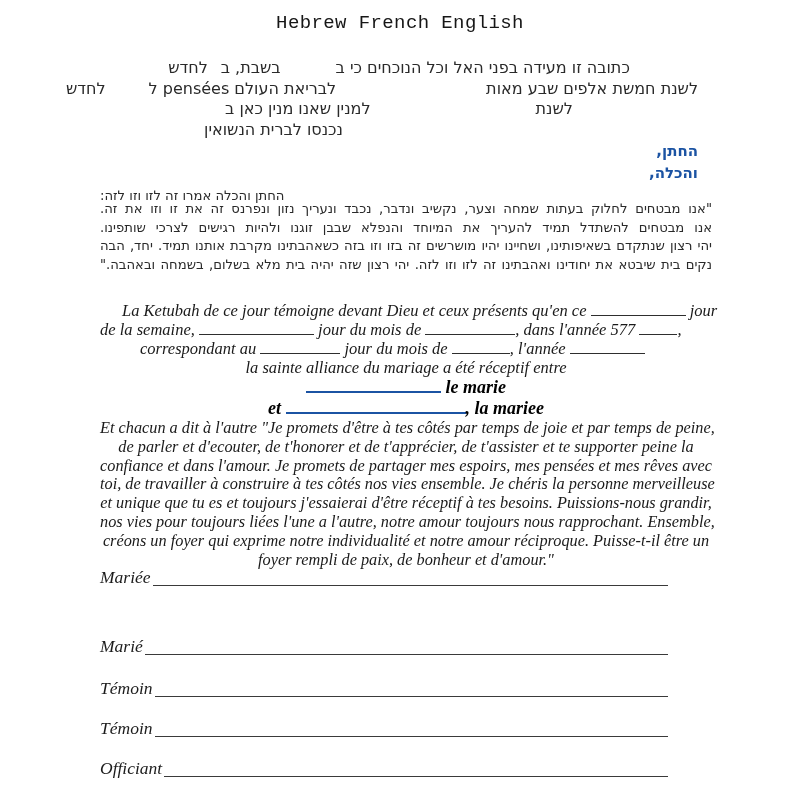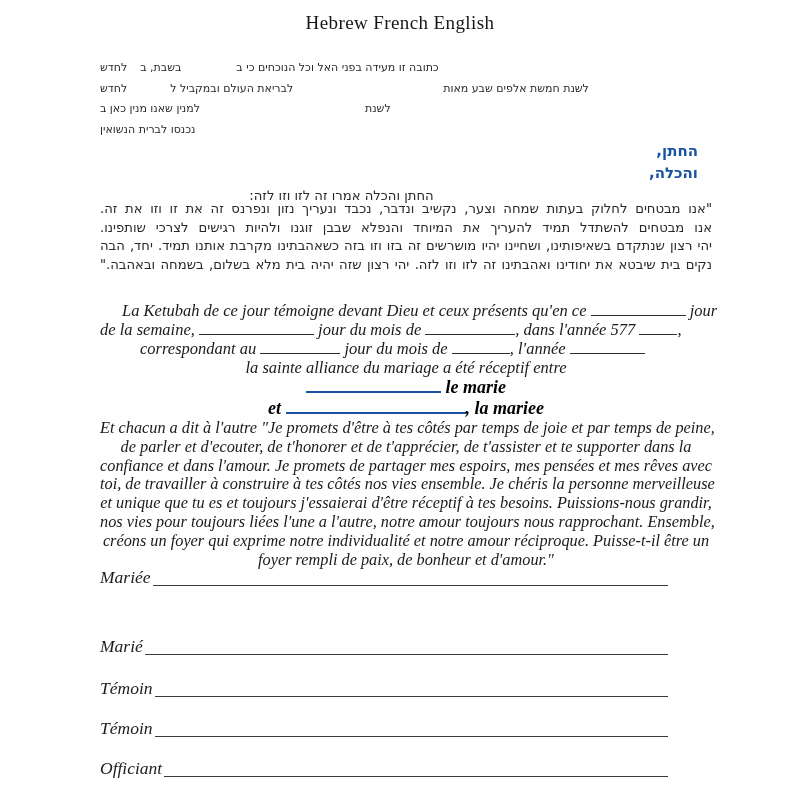--- a/index.html
+++ b/index.html
@@ -5,32 +5,32 @@
   html,body{margin:0;padding:0;}
   body{
     width:800px;height:800px;background:#ffffff;position:relative;
     font-family:"Liberation Sans", sans-serif;color:#1f1f1f;overflow:hidden;
   }
   .abs{position:absolute;}
   
   .doc-title{
     top:12px;left:0;width:800px;text-align:center;
     font-size:19px;letter-spacing:.4px;color:#161616;
-    font-family:Liberation Serif, serif;
+    font-family:Liberation Mono, monospace;
   }
   
   .heb{font-family:"DejaVu Sans", sans-serif;direction:rtl;unicode-bidi:isolate;}
   .heb-header{top:58px;left:100px;width:598px;}
-  .heb-line{height:20.5px;line-height:20.5px;font-size:11px;text-align:left;white-space:nowrap;color:#2a2a2a;}
+  .heb-line{height:20.5px;line-height:20.5px;font-size:16px;text-align:center;white-space:nowrap;color:#2a2a2a;}
   .sp{display:inline-block;height:1px;}
   .sp55{width:55px}.sp13{width:13px}.sp150{width:150px}.sp43{width:43px}.sp165{width:165px}
   .heb-blue{height:22px;line-height:22px;font-size:15px;font-weight:700;color:#1b53a3;text-align:right;padding-left:158px;}
   .pad-r251{padding-right:251px;}
   .pad-r115{padding-right:115px;}
-  .heb-intro{height:17px;line-height:17px;font-size:13.2px;text-align:center;margin-top:3px;color:#2a2a2a;}
+  .heb-intro{height:17px;line-height:17px;font-size:13.2px;text-align:left;margin-top:3px;color:#2a2a2a;}
   .heb-vows{top:200px;left:100px;width:612px;}
   .heb-just{
     direction:rtl;text-align:justify;text-align-last:justify;
     font-size:13.2px;line-height:18.5px;height:18.5px;white-space:nowrap;color:#2a2a2a;
     font-family:"DejaVu Sans", sans-serif;
   }
   
   .fr{font-family:"Liberation Serif", serif;font-style:italic;color:#1a1a1a;}
   .fr-block{top:301px;left:100px;width:612px;}
   .fr-line{height:19px;line-height:19px;font-size:16.5px;white-space:nowrap;}
@@ -54,21 +54,21 @@
 </head>
 <body>
 
 <div class="abs doc-title">Hebrew French English</div>
 
 <div class="abs heb-header">
   <div class="heb heb-line">
     <span>כתובה זו מעידה בפני האל וכל הנוכחים כי ב</span><span class="sp sp55"></span><span>בשבת, ב</span><span class="sp sp13"></span><span>לחדש</span>
   </div>
   <div class="heb heb-line">
-    <span>לשנת חמשת אלפים שבע מאות</span><span class="sp sp150"></span><span>לבריאת העולם ובמקביל ל</span><span class="sp sp43"></span><span>לחדש</span>
+    <span>לשנת חמשת אלפים שבע מאות</span><span class="sp sp150"></span><span>לבריאת העולם pensées ל</span><span class="sp sp43"></span><span>לחדש</span>
   </div>
   <div class="heb heb-line">
     <span>לשנת</span><span class="sp sp165"></span><span>למנין שאנו מנין כאן ב</span>
   </div>
   <div class="heb heb-line pad-r251">
     <span>נכנסו לברית הנשואין</span>
   </div>
   <div class="heb heb-blue">
     <span>החתן,</span>
   </div>
@@ -113,21 +113,21 @@
   <div class="fr-name fr">
     <span class="blk-blue bb135"></span>
     <span>le marie</span>
   </div>
   <div class="fr-name fr">
     <span>et</span>
     <span class="blk-blue bb180"></span><span>, la mariee</span>
   </div>
   <div class="fr-vows">
     <div class="fr fr-vow-line">Et chacun a dit à l'autre "Je promets d'être à tes côtés par temps de joie et par temps de peine,</div>
-    <div class="fr fr-vow-line">de parler et d'ecouter, de t'honorer et de t'apprécier, de t'assister et te supporter dans la</div>
+    <div class="fr fr-vow-line">de parler et d'ecouter, de t'honorer et de t'apprécier, de t'assister et te supporter peine la</div>
     <div class="fr fr-vow-line">confiance et dans l'amour. Je promets de partager mes espoirs, mes pensées et mes rêves avec</div>
     <div class="fr fr-vow-line">toi, de travailler à construire à tes côtés nos vies ensemble. Je chéris la personne merveilleuse</div>
     <div class="fr fr-vow-line">et unique que tu es et toujours j'essaierai d'être réceptif à tes besoins. Puissions-nous grandir,</div>
     <div class="fr fr-vow-line">nos vies pour toujours liées l'une a l'autre, notre amour toujours nous rapprochant. Ensemble,</div>
     <div class="fr fr-vow-line">créons un foyer qui exprime notre individualité et notre amour réciproque. Puisse-t-il être un</div>
     <div class="fr fr-vow-line">foyer rempli de paix, de bonheur et d'amour."</div>
   </div>
 </div>
 
 <div class="abs sig-row s1">

